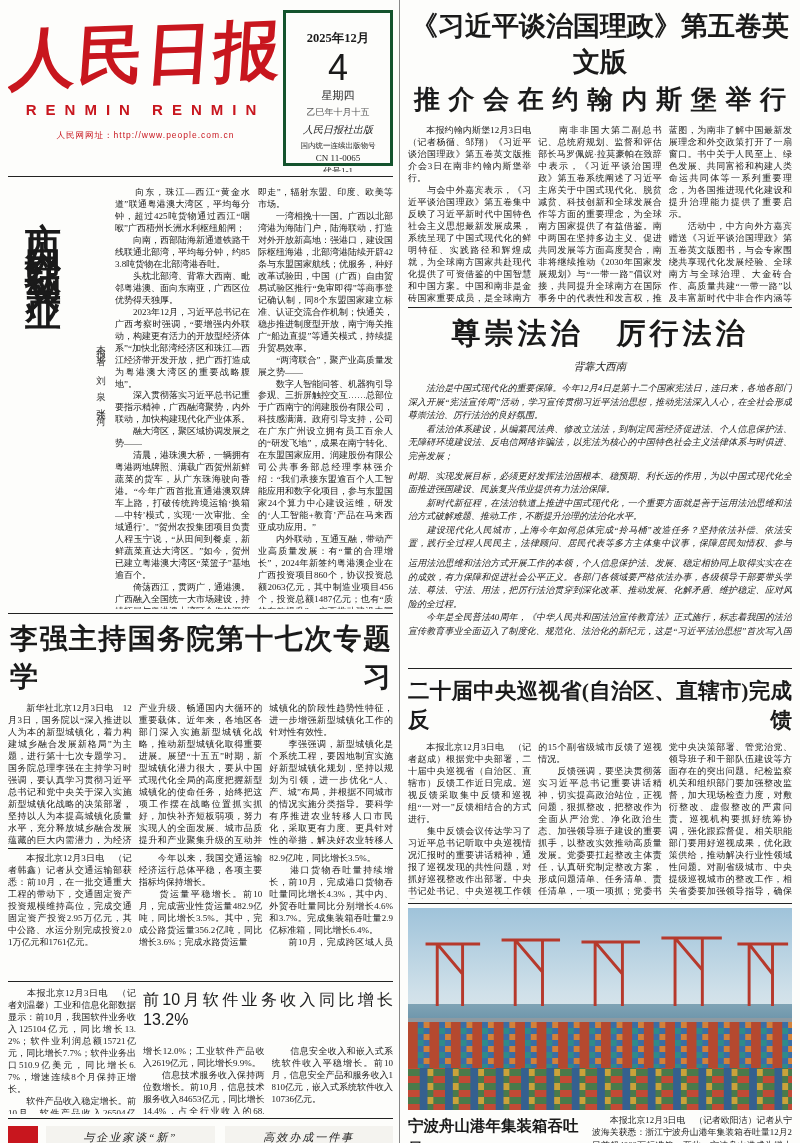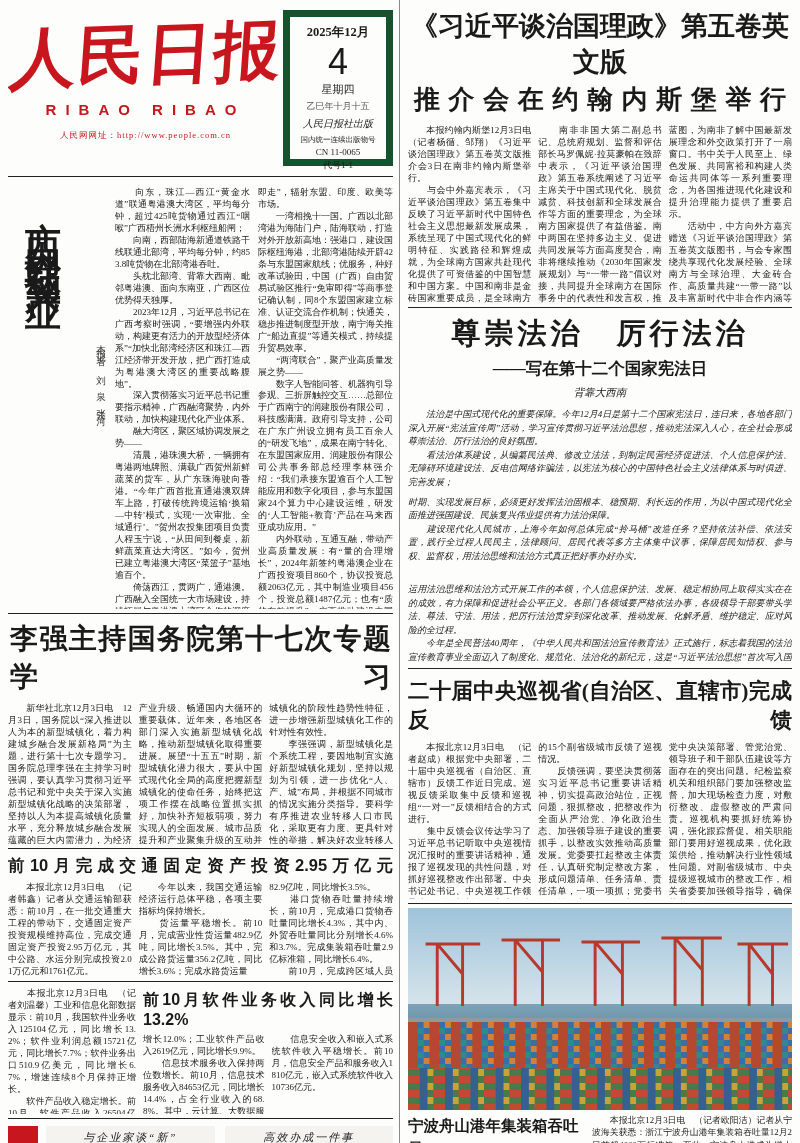--- a/index.html
+++ b/index.html
@@ -17,22 +17,22 @@
   .mast-row { height: 166px; display: flex; overflow: hidden; }
   .mast { flex: 1; text-align: center; padding-top: 4px; }
   .mast-title {
     color: #c8161e; font-weight: bold; font-size: 66px; line-height: 1.35;
     letter-spacing: 2px; transform: skew(-4deg, -2deg); display:inline-block;
     font-family: "DejaVu Serif", serif;
   }
   .mast-latin { color:#c8161e; font-weight:bold; font-size:15px; letter-spacing:9px;
     font-family:"Liberation Sans",sans-serif; margin-top:2px; }
   .mast-web { color:#c8161e; font-size:8.5px; margin-top:12px; letter-spacing:1px;
-    font-family:Liberation Serif, serif; }
-  .datebox { width: 110px; border: 7px solid #14532d; padding: 6px 4px; text-align: center;
+    font-family:Liberation Sans, sans-serif; }
+  .datebox { width: 110px; border: 3px solid #14532d; padding: 16px 4px; text-align: center;
     font-size: 9px; line-height: 1.5; margin-top: 4px; height: 156px; }
   .datebox .ym { font-size: 12.5px; font-weight: bold; }
   .datebox .d { font-size: 36px; line-height: 1.1; font-family:"Liberation Sans",sans-serif; }
   .datebox .wk { font-size: 11px; margin-bottom: 2px; }
   .datebox .lunar { color:#555; }
   .datebox .pub { font-size: 10px; margin-top: 3px; font-style: italic; }
   .datebox .issn-label { font-size: 7.5px; margin-top: 3px; }
 
   
   .cols { display: flex; gap: 7px; overflow: hidden; }
@@ -74,22 +74,22 @@
   .sec-inspection .cols { height: 184px; }
 
   
   .tr-h { font-family:"Liberation Sans","DejaVu Sans",sans-serif; font-weight: 900;
     font-size: 16.5px; text-align: justify; text-align-last: justify; margin: 2px 0 5px; }
   .sec-transport { height: 124px; }
   .sec-transport .cols { height: 94px; }
   .sec-software { height: 128px; display: flex; gap: 7px; padding-top: 2px; }
   .sw-c1 { width: 128px; overflow: hidden; text-align: justify; }
   .sw-right { flex: 1; display: flex; flex-direction: column; overflow: hidden; }
-  .sw-h { font-family:"Liberation Sans","DejaVu Sans",sans-serif; font-weight: 700;
-    font-size: 16px; text-align: justify; text-align-last: justify; margin: 2px 0 5px; }
+  .sw-h { font-family:"Liberation Sans","DejaVu Sans",sans-serif; font-weight: 400;
+    font-size: 16px; text-align: justify; text-align-last: justify; margin: 2px 0 17px; }
   .sw-cols { flex: 1; }
 
   
   .guide { height: 52px; display: flex; gap: 8px; align-items: stretch; padding: 3px 0 0 0; }
   .guide-label { width: 30px; background: #c8161e; color: #fff; font-weight: bold;
     font-size: 14px; text-align: center; line-height: 1.15; padding-top: 6px;
     font-family:"Liberation Sans",sans-serif; writing-mode: vertical-rl; text-orientation: upright; }
   .guide-item { flex: 1; background: #f4f3ef; text-align: center; padding: 4px 6px; overflow: hidden; }
   .g-kicker { font-style: italic; font-size: 11px; letter-spacing: 2px; }
 
@@ -104,21 +104,21 @@
 </head>
 <body>
 
 <div class="page">
 
   <div class="left-stack">
 
     <div class="mast-row">
       <div class="mast">
         <div class="mast-title">人民日报</div>
-        <div class="mast-latin">RIBAO RIBAO</div>
+        <div class="mast-latin">RENMIN RENMIN</div>
         <div class="mast-web">人民网网址：http://www.people.com.cn</div>
       </div>
       <div class="datebox">
         <div class="ym">2025年12月</div>
         <div class="d">4</div>
         <div class="wk">星期四</div>
         <div class="lunar">乙巳年十月十五</div>
         <div class="pub">人民日报社出版</div>
         <div class="issn-label">国内统一连续出版物号</div>
         <div>CN 11-0065</div>
@@ -168,21 +168,20 @@
         <div class="col">
             <p class="p">城镇化的阶段性趋势性特征，进一步增强新型城镇化工作的针对性有效性。</p>
             <p class="p">　　李强强调，新型城镇化是个系统工程，要因地制宜实施好新型城镇化规划，坚持以规划为引领，进一步优化“人、产、城”布局，并根据不同城市的情况实施分类指导。要科学有序推进农业转移人口市民化，采取更有力度、更具针对性的举措，解决好农业转移人口的就业、社保、安居、子女教育等问题。要深入实施城市更新行动，把城市更新和消除安全隐患、稳楼市等工作结合起来，扎实推进好房子建设和房地产高质量发展。要着力破解城乡二元结构，推动城乡要素双向流动，加强城乡基础设施联通、产业对接，推进基本公共服务均等化，促进城乡融合发展。</p>
           </div>
       </div>
     </div>
 
     <hr class="hr">
 
     <div class="sec sec-transport">
-      <div class="tr-h">前10月完成交通固定资产投资2.95万亿元</div>
       <div class="cols">
         <div class="col">
             <p class="p">　　本报北京12月3日电　（记者韩鑫）记者从交通运输部获悉：前10月，在一批交通重大工程的带动下，交通固定资产投资规模维持高位，完成交通固定资产投资2.95万亿元，其中公路、水运分别完成投资2.01万亿元和1761亿元。</p>
           </div>
         <div class="col">
             <p class="p">　　今年以来，我国交通运输经济运行总体平稳，各项主要指标均保持增长。</p>
             <p class="p">　　货运量平稳增长。前10月，完成营业性货运量482.9亿吨，同比增长3.5%。其中，完成公路货运量356.2亿吨，同比增长3.6%；完成水路货运量</p>
           </div>
         <div class="col">
             <p class="p">82.9亿吨，同比增长3.5%。</p>
@@ -247,30 +246,30 @@
             <p class="p">蓝图，为南非了解中国最新发展理念和外交政策打开了一扇窗口。书中关于人民至上、绿色发展、共同富裕和构建人类命运共同体等一系列重要理念，为各国推进现代化建设和提升治理能力提供了重要启示。</p>
             <p class="p">　　活动中，中方向外方嘉宾赠送《习近平谈治国理政》第五卷英文版图书，与会专家围绕共享现代化发展经验、全球南方与全球治理、大金砖合作、高质量共建“一带一路”以及丰富新时代中非合作内涵等议题开展交流研讨。</p>
           </div>
       </div>
     </div>
 
     <hr class="hr">
 
     <div class="sec sec-editorial">
       <div class="ed-h">尊崇法治　厉行法治</div>
-      <div class="ed-sub">——写在第十二个国家宪法日</div>
       <div class="ed-by">背靠大西南</div>
       <div class="cols ed-cols">
         <div class="col">
             <p class="p">　　法治是中国式现代化的重要保障。今年12月4日是第十二个国家宪法日，连日来，各地各部门深入开展“宪法宣传周”活动，学习宣传贯彻习近平法治思想，推动宪法深入人心，在全社会形成尊崇法治、厉行法治的良好氛围。</p>
             <p class="p">　　看法治体系建设，从编纂民法典、修改立法法，到制定民营经济促进法、个人信息保护法、无障碍环境建设法、反电信网络诈骗法，以宪法为核心的中国特色社会主义法律体系与时俱进、完善发展；</p>
             <p class="p">　　看法治实施和监督，从深入推进法治化营商环境建设，开展涉企执法突出问题专项治理，到深入推进执法司法责任制改革，扎实开展执法司法专项检查，法治服务保障大局作用充分彰显……</p>
           </div>
         <div class="col">
             <p class="p">时期、实现发展目标，必须更好发挥法治固根本、稳预期、利长远的作用，为以中国式现代化全面推进强国建设、民族复兴伟业提供有力法治保障。</p>
+            <p class="p">　　新时代新征程，在法治轨道上推进中国式现代化，一个重要方面就是善于运用法治思维和法治方式破解难题、推动工作，不断提升治理的法治化水平。</p>
             <p class="p">　　建设现代化人民城市，上海今年如何总体完成“拎马桶”改造任务？坚持依法补偿、依法安置，践行全过程人民民主，法律顾问、居民代表等多方主体集中议事，保障居民知情权、参与权、监督权，用法治思维和法治方式真正把好事办好办实。</p>
           </div>
         <div class="col">
             <p class="p">运用法治思维和法治方式开展工作的本领，个人信息保护法、发展、稳定相协同上取得实实在在的成效，有力保障和促进社会公平正义。各部门各领域要严格依法办事，各级领导干部要带头学法、尊法、守法、用法，把厉行法治贯穿到深化改革、推动发展、化解矛盾、维护稳定、应对风险的全过程。</p>
             <p class="p">　　今年是全民普法40周年，《中华人民共和国法治宣传教育法》正式施行，标志着我国的法治宣传教育事业全面迈入了制度化、规范化、法治化的新纪元，这是“习近平法治思想”首次写入国家法律。要坚持把全民普法和守法作为依法治国的长期基础性工作，学好用好《习近平法治文选》第一卷、《习近平法治思想学习纲要（2025年版）》，使全体人民都成为社会主义法治的忠实崇尚者、自觉遵守者、坚定捍卫者，推进全民守法融入法治实践，融入基层治理，融入日常生活，不断夯实全面依法治国的社会基础。</p>
           </div>
       </div>
     </div>
 
     <hr class="hr">

